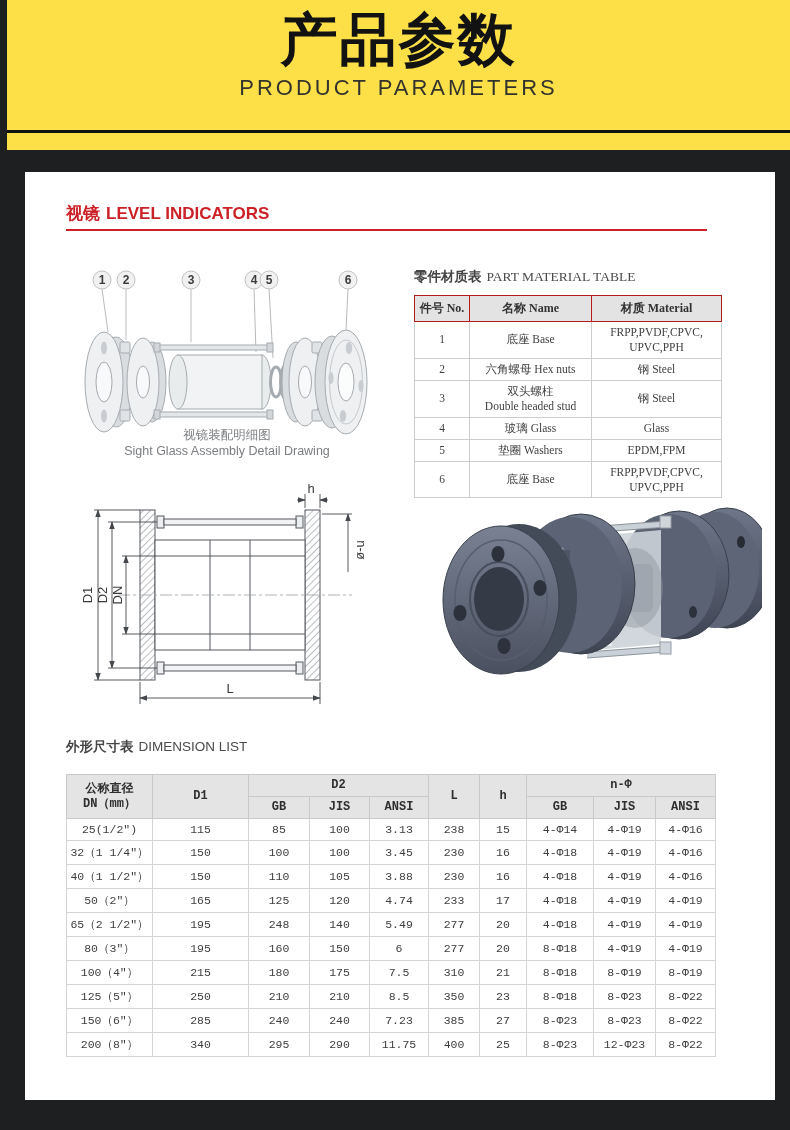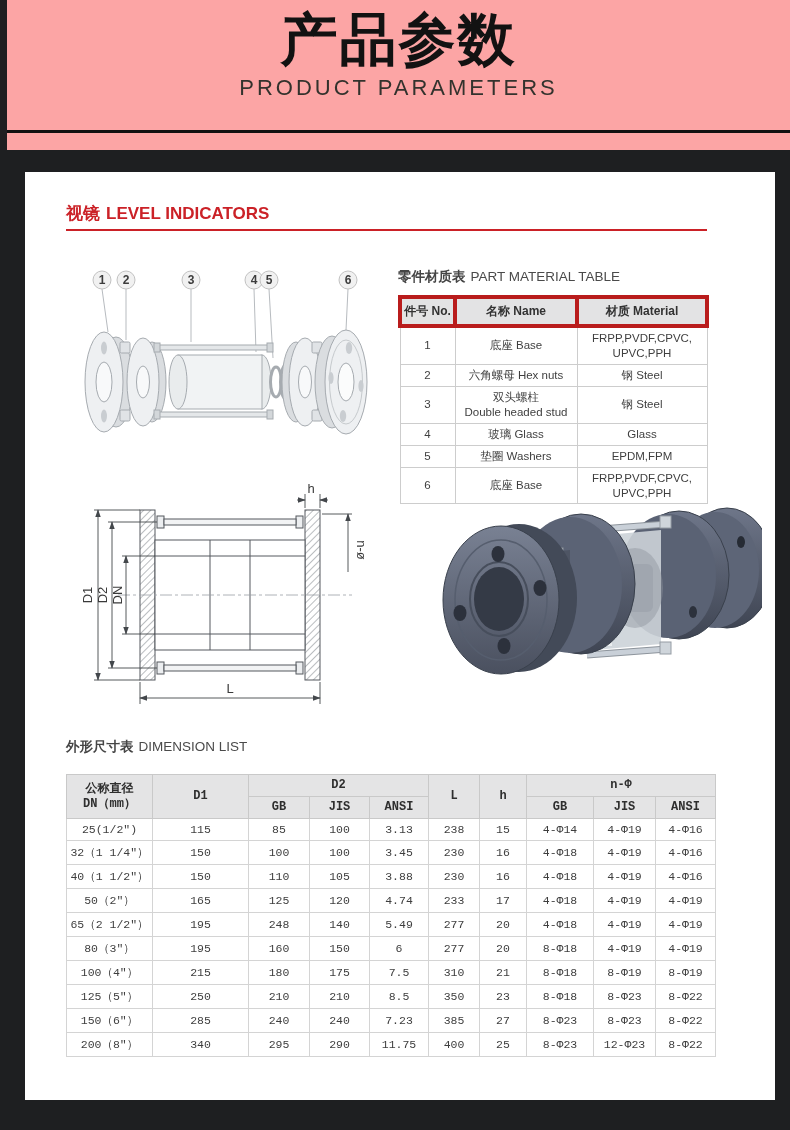--- a/index.html
+++ b/index.html
@@ -1,43 +1,43 @@
 <!DOCTYPE html>
 <html><head>
 <meta charset="utf-8">
 <style>
   html,body{margin:0;padding:0;}
   body{font-family:"Liberation Sans","DejaVu Sans",sans-serif;background:#1e1f21;}
   .page{position:relative;width:790px;height:1130px;background:#1e1f21;overflow:hidden;margin:0 auto;}
 
   
-  .banner{position:absolute;left:7px;top:0;width:783px;height:150px;background:#fca5a5;}
+  .banner{position:absolute;left:7px;top:0;width:783px;height:150px;background:#fde047;}
   .banner h1{margin:0;padding-top:10px;text-align:center;font-size:57px;line-height:1.05;
              font-weight:900;color:#121212;letter-spacing:2px;}
   .banner .sub{margin-top:5px;text-align:center;font-size:22px;letter-spacing:3px;
                color:#33322d;font-weight:500;}
   .banner .rule{position:absolute;left:0;top:130px;width:100%;height:3px;background:#111;}
 
   
   .panel{position:absolute;left:25px;top:172px;width:750px;height:928px;background:#ffffff;}
 
   .sec-title{position:absolute;left:41px;top:30px;font-size:17px;font-weight:800;color:#cb2127;white-space:nowrap;}
   .sec-title .cn{margin-right:6px;}
   .sec-underline{position:absolute;left:41px;top:57px;width:641px;height:2px;background:#cb2127;}
 
   .assembly-svg{position:absolute;left:43px;top:88px;}
   .assembly-caption{position:absolute;left:57px;top:256px;width:290px;text-align:center;
                     color:#7b7d80;font-size:12.5px;line-height:1.25;}
 
   
-  .mat-block{position:absolute;left:373px;top:96px;width:307px;}
+  .mat-block{position:absolute;left:389px;top:96px;width:307px;font-family:Liberation Serif, serif;}
   .tbl-title{font-size:13.5px;color:#454545;font-weight:600;white-space:nowrap;}
   .tbl-title .en{font-weight:500;margin-left:5px;color:#4a4a4a;}
   table.mat{border-collapse:collapse;table-layout:fixed;width:307px;margin-top:9px;}
-  table.mat th{background:#e3e3e4;border:4px solid #b91c1c;font-size:12px;color:#323232;
+  table.mat th{background:#e3e3e4;border:1px solid #b91c1c;font-size:12px;color:#323232;
                font-weight:700;padding:4px 2px;}
   table.mat td{border:1px solid #cdcdcd;font-size:11.5px;color:#3f3f3f;text-align:center;
                padding:3px 2px;line-height:1.3;white-space:pre-line;}
   table.mat col.c1{width:55px;} table.mat col.c2{width:122px;} table.mat col.c3{width:130px;}
 
   
   .cad-svg{position:absolute;left:35px;top:308px;}
   .photo-svg{position:absolute;left:372px;top:300px;}
 
   
@@ -145,20 +145,24 @@
           <circle cx="201" cy="20" r="9" fill="#f1f1f1" stroke="#c2c2c2"></circle>
           <text x="201" y="24.2">5</text>
           </g>
         <g>
           <circle cx="280" cy="20" r="9" fill="#f1f1f1" stroke="#c2c2c2"></circle>
           <text x="280" y="24.2">6</text>
           </g>
       </g>
     </svg>
 
+    <div class="assembly-caption">
+      <div>视镜装配明细图</div>
+      <div>Sight Glass Assembly Detail Drawing</div>
+    </div>
 
     <div class="mat-block">
       <div class="tbl-title">
         <span class="cn">零件材质表</span><span class="en">PART MATERIAL TABLE</span>
       </div>
       <table class="mat">
         <colgroup>
             <col class="c1">
             <col class="c2">
             <col class="c3">

